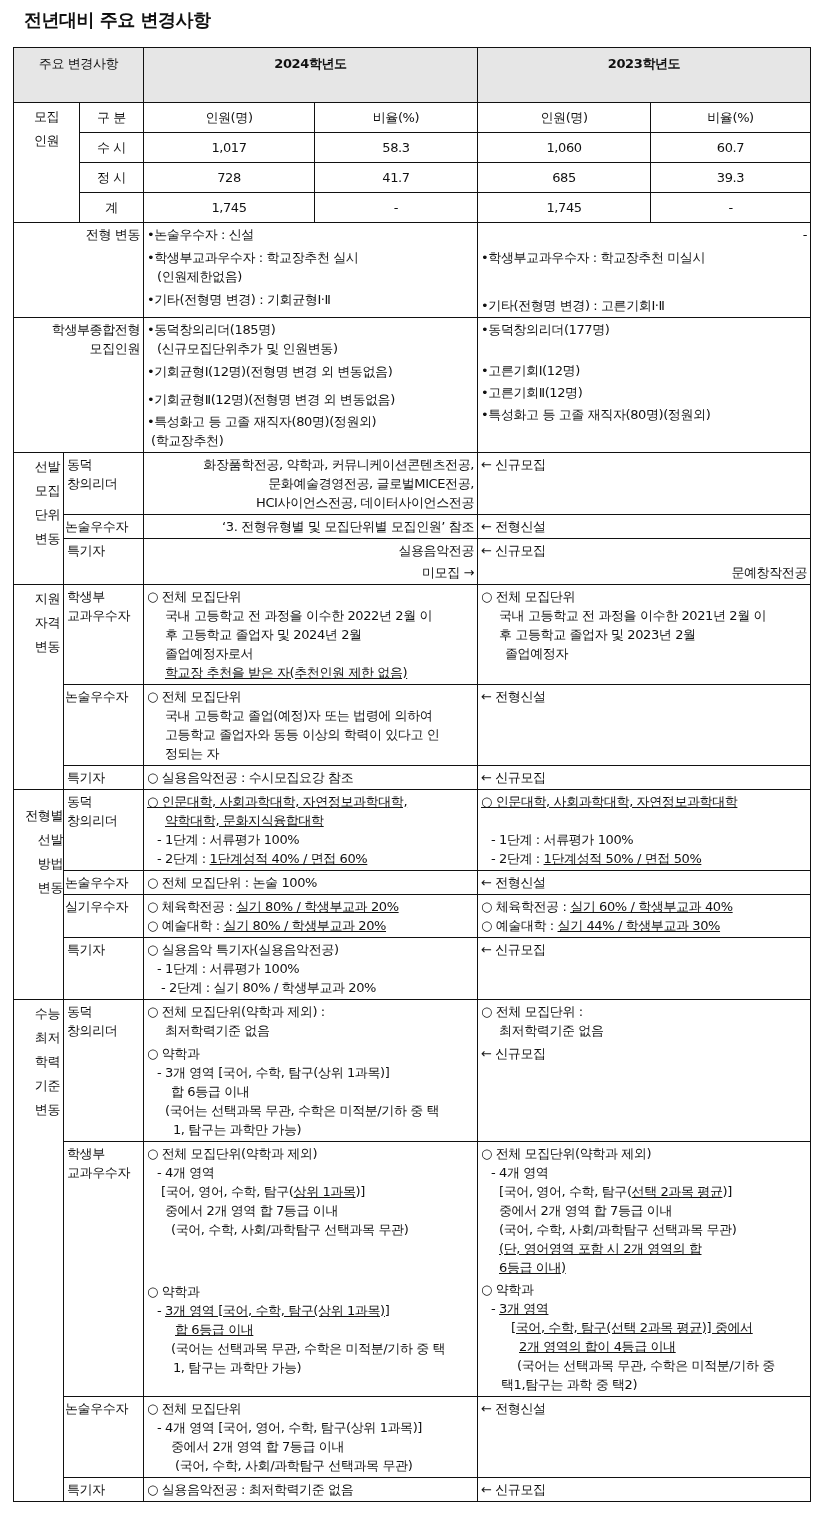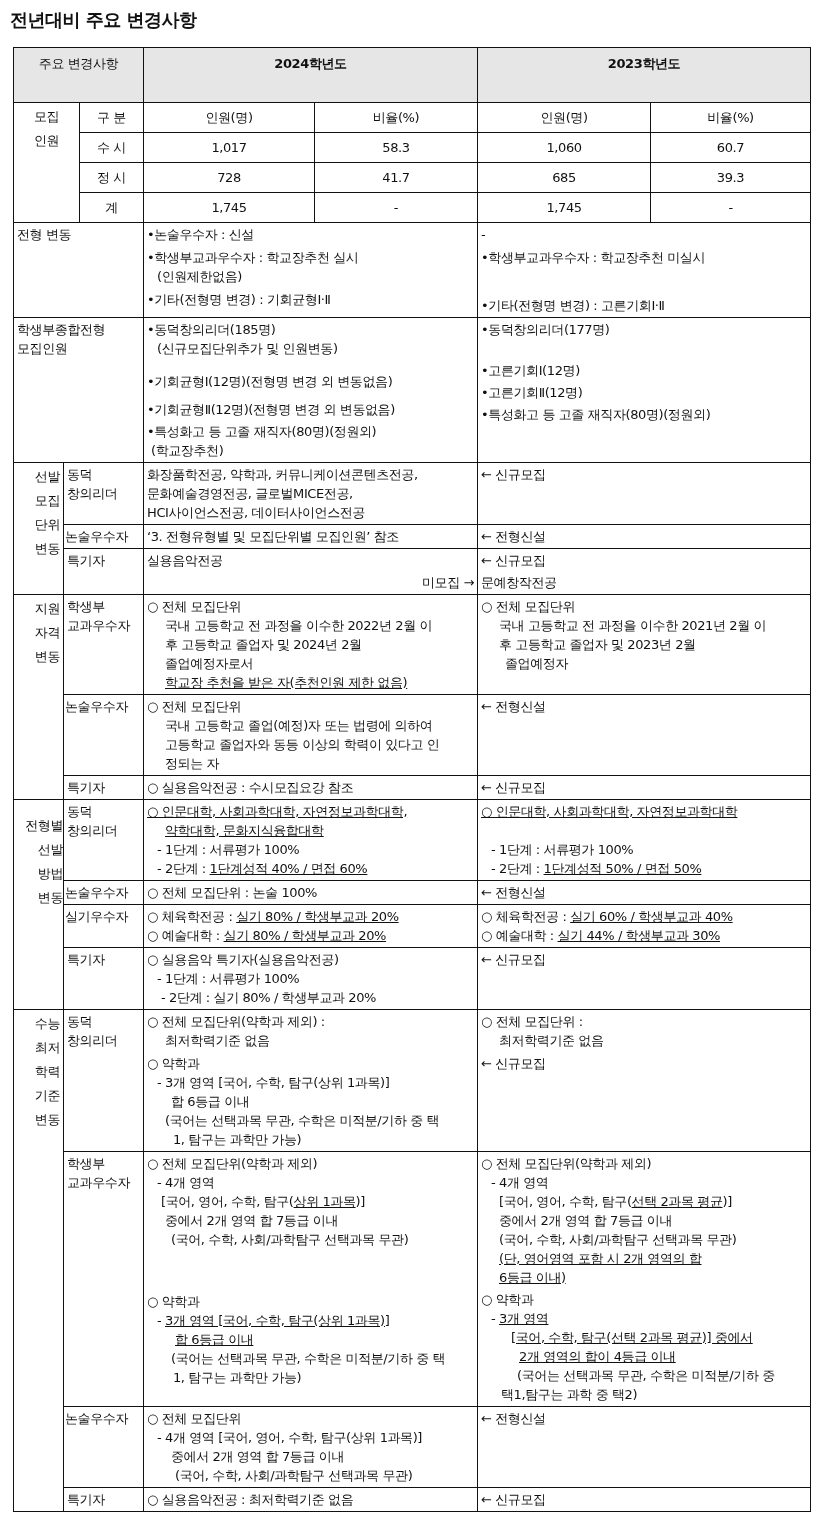--- a/index.html
+++ b/index.html
@@ -1,22 +1,22 @@
 <!DOCTYPE html>
 <html><head>
 <meta charset="utf-8">
 <style>
   html, body { margin: 0; padding: 0; background: #ffffff; }
   body { width: 825px; height: 1516px; position: relative; font-family: "DejaVu Sans", sans-serif; color: #111; font-size: 13px; }
-  .title { position: absolute; left: 10px; top: 8px; font-size: 18px; font-weight: bold; letter-spacing: -0.5px; }
+  .title { position: absolute; left: 24px; top: 8px; font-size: 18px; font-weight: bold; letter-spacing: -0.5px; }
   table.main { position: absolute; left: 13px; top: 47px; width: 797px; border-collapse: collapse; table-layout: fixed; }
   table.main td { border: 1.5px solid #111; padding: 2px 3px; vertical-align: top; line-height: 19px; font-size: 13px; letter-spacing: -0.4px; }
   .hdr { background: #e6e6e6; height: 46px; text-align: center; vertical-align: top !important; padding-top: 6px !important; }
   .hdr.bold { font-weight: bold; }
-  .c { text-align: left; }
+  .c { text-align: right; }
   .num td { vertical-align: middle !important; text-align: center; height: 25px; }
   .side { text-align: right; line-height: 24px !important; }
   .sub { text-align: left; }
   .line { display: block; white-space: nowrap; }
   .ind1 { padding-left: 10px; }
   .ind2 { padding-left: 18px; }
   .ind3 { padding-left: 24px; }
   .ul { text-decoration: underline; }
   .gap { display: block; height: 19px; }
   .gap2 { display: block; height: 38px; }
@@ -95,21 +95,21 @@
   </tr>
 
   <tr>
     <td colspan="3" class="c">
       <span class="line">학생부종합전형</span>
       <span class="line">모집인원</span>
     </td>
     <td colspan="2">
       <span class="line">•동덕창의리더(185명)</span>
       <span class="line ind1">(신규모집단위추가 및 인원변동)</span>
-      <span class="line" style="margin-top:14px">•기회균형Ⅰ(12명)(전형명 변경 외 변동없음)</span>
+      <span class="line" style="margin-top:4px">•기회균형Ⅰ(12명)(전형명 변경 외 변동없음)</span>
       <span class="line" style="margin-top:9px">•기회균형Ⅱ(12명)(전형명 변경 외 변동없음)</span>
       <span class="line" style="margin-top:3px">•특성화고 등 고졸 재직자(80명)(정원외)</span>
       <span class="line" style="padding-left:4px">(학교장추천)</span>
     </td>
     <td colspan="2">
       <span class="line">•동덕창의리더(177명)</span>
       <span class="gap"></span>
       <span class="line" style="margin-top:3px">•고른기회Ⅰ(12명)</span>
       <span class="line" style="margin-top:3px">•고른기회Ⅱ(12명)</span>
       <span class="line" style="margin-top:3px">•특성화고 등 고졸 재직자(80명)(정원외)</span>

